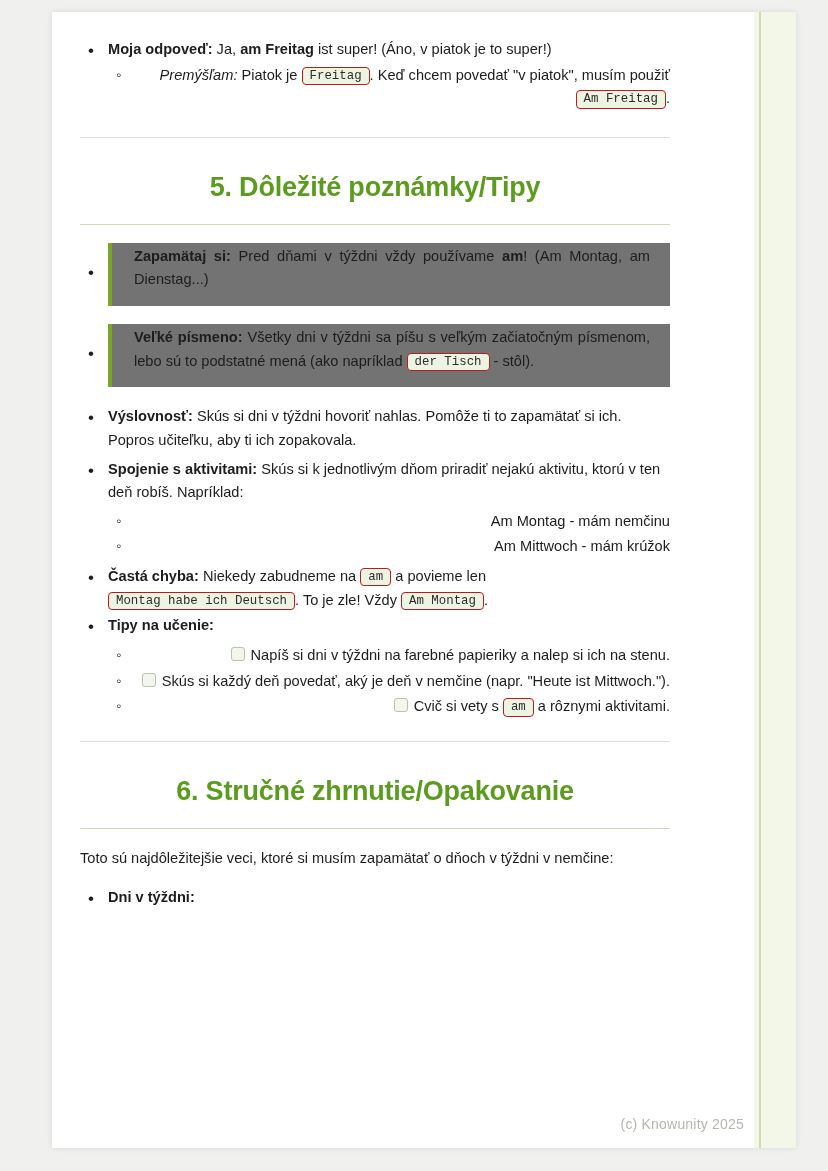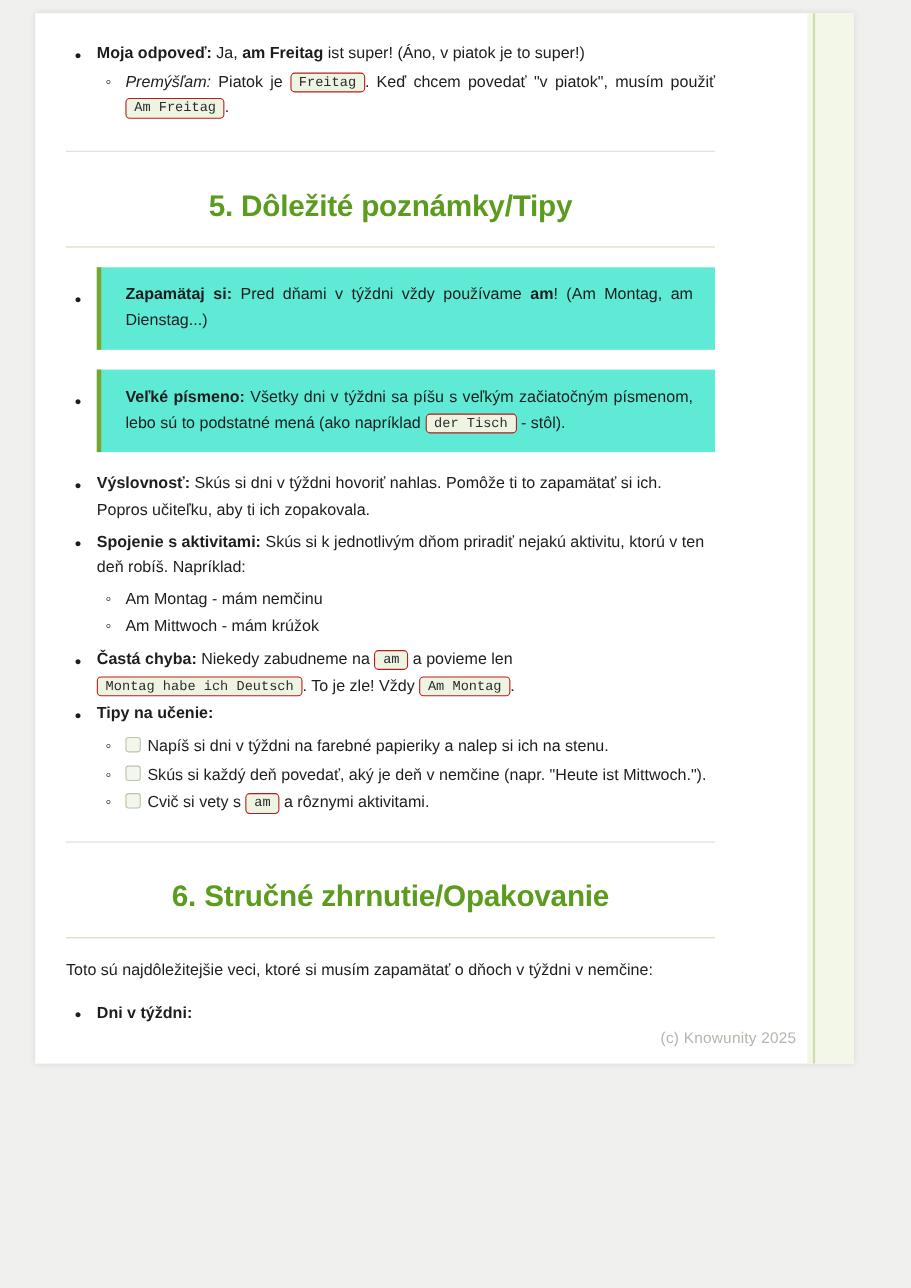--- a/index.html
+++ b/index.html
@@ -8,24 +8,24 @@
     background: #f0f0ef;
   }
   body {
     width: 828px;
     height: 1171px;
     font-family: "Liberation Sans", sans-serif;
     -webkit-font-smoothing: antialiased;
   }
   .page {
     position: absolute;
-    left: 32px;
+    left: 52px;
     top: 12px;
     width: 744px;
-    height: 955px;
+    height: 1136px;
     background: #ffffff;
     box-shadow: 0 0 6px rgba(0,0,0,0.10);
     overflow: hidden;
   }
   
   .stripe-light {
     position: absolute;
     right: 0;
     top: 0;
     width: 42px;
@@ -72,20 +72,21 @@
   }
   ul.lvl2 {
     list-style: none;
     margin: 2px 0 2px 0;
     padding: 0;
   }
   ul.lvl2 > li {
     position: relative;
     padding-left: 26px;
     margin-bottom: 2px;
+    text-align: right;
   }
   ul.lvl2 > li::before {
     content: "◦";
     position: absolute;
     left: 8px;
     top: -1px;
     font-size: 15px;
     color: #1d1d1f;
   }
   b, .b { font-weight: bold; }
@@ -135,23 +136,23 @@
   }
   .callout-row::before {
     content: "•";
     position: absolute;
     left: 8px;
     top: 16px;
     font-size: 17px;
     color: #1d1d1f;
   }
   .callout {
-    background: #5eead4;
+    background: #737373;
     border-left: 4px solid #7aa52b;
-    padding: 14px 20px 14px 22px;
+    padding: 2px 20px 14px 22px;
     text-align: justify;
   }
 
   .justify { text-align: justify; }
 
   .chk {
     display: inline-block;
     width: 12px;
     height: 12px;
     border: 1px solid #b9c6a6;

